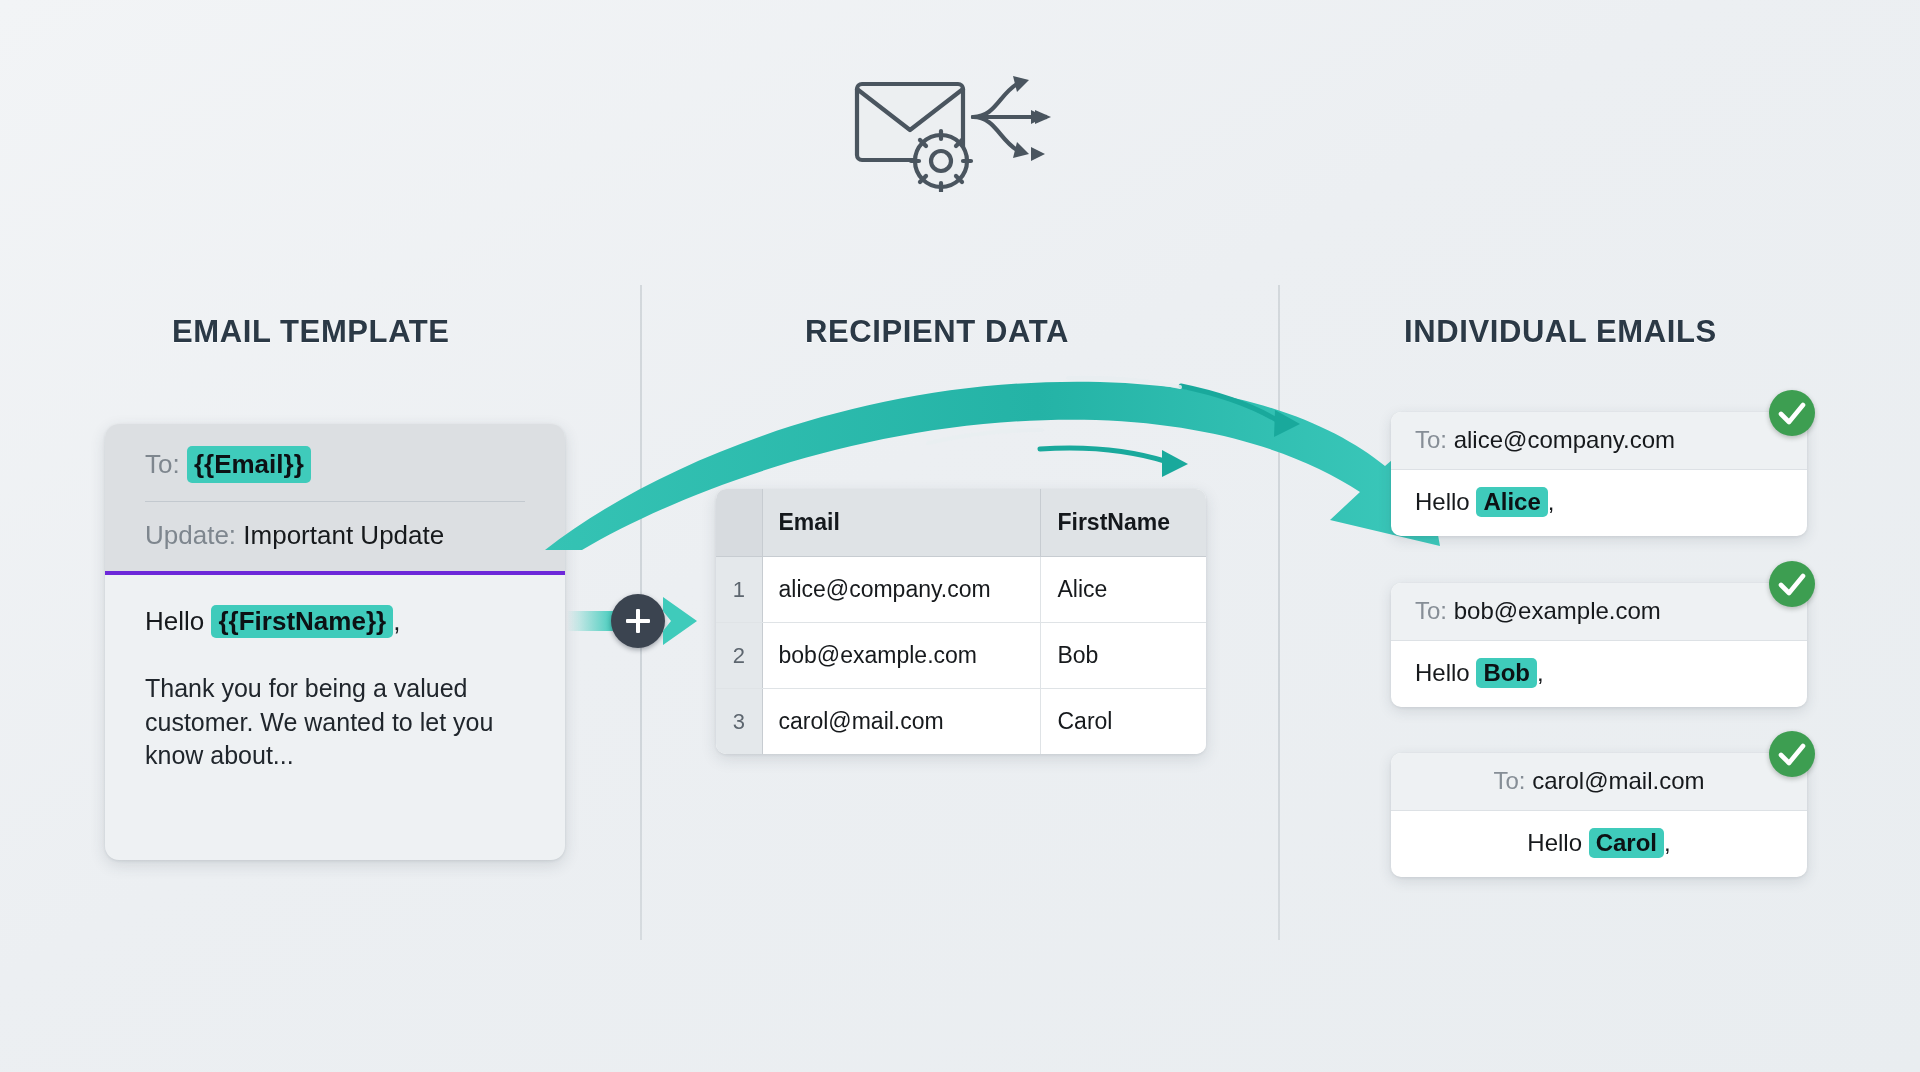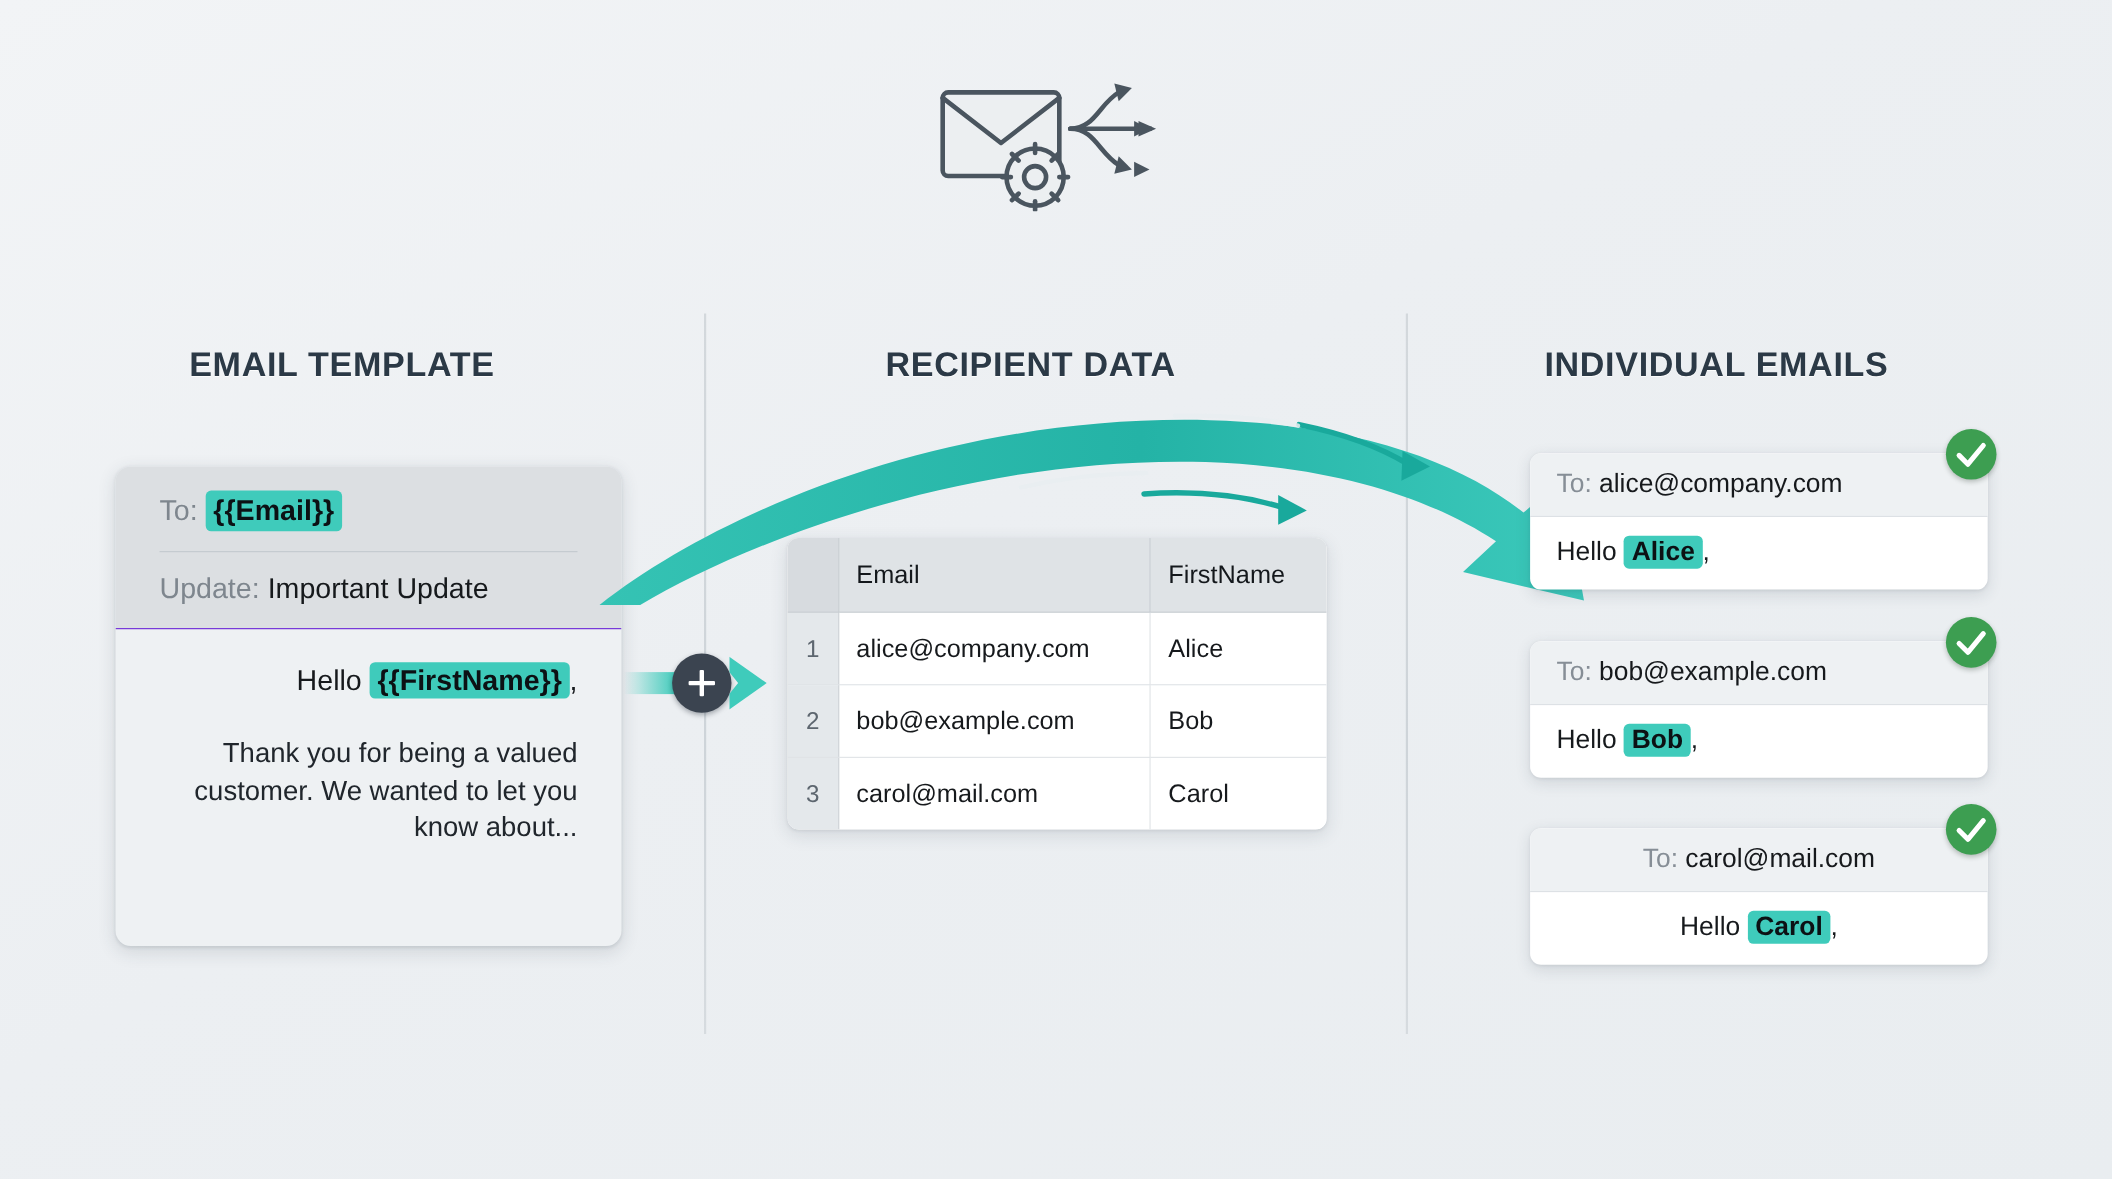--- a/index.html
+++ b/index.html
@@ -46,26 +46,26 @@
     position: absolute; left: 105px; top: 424px;
     width: 460px; height: 436px;
     border-radius: 14px;
     background: #eef1f3;
     box-shadow: 0 5px 16px rgba(40,55,70,.14), 0 1px 3px rgba(40,55,70,.10);
     overflow: hidden;
   }
   .tc-head {
     background: #dcdfe2;
     padding: 22px 40px 18px 40px;
-    border-bottom: 1px solid #6d28d9;
+    border-bottom: 4px solid #6d28d9;
   }
   .tc-row { font-size: 26px; color: #16191c; line-height: 1.35; white-space: nowrap; }
   .tc-row .lbl { color: #7e868e; }
   .tc-rule { height: 1px; background: #c3c9cf; margin: 18px 0 16px 0; }
-  .tc-body { padding: 30px 40px 0 40px; text-align: right; }
+  .tc-body { padding: 30px 40px 0 40px; }
   .tc-greeting { font-size: 26px; color: #16191c; margin-bottom: 34px; white-space: nowrap; }
   .tc-para { font-size: 25px; color: #20262c; line-height: 1.34; }
 
   .chip {
     display: inline-block;
     background: #3fcbbb;
     color: #0c1114;
     font-weight: bold;
     border-radius: 5px;
     padding: 1px 7px;
@@ -96,21 +96,21 @@
     border-radius: 10px;
     overflow: hidden;
     background: #fff;
     box-shadow: 0 5px 16px rgba(40,55,70,.13), 0 1px 3px rgba(40,55,70,.09);
   }
   table { border-collapse: collapse; width: 100%; }
   thead th {
     background: #dfe3e6;
     color: #14181c;
     font-size: 23px;
-    font-weight: normal;
+    font-weight: bold;
     text-align: left;
     padding: 20px 16px;
     border-bottom: 1px solid #c7ccd1;
     border-right: 1px solid #c7ccd1;
   }
   thead th:last-child { border-right: none; }
   th.idx-h { width: 46px; background: #d7dbdf; }
   tbody td {
     background: #fff;
     color: #16191c;

